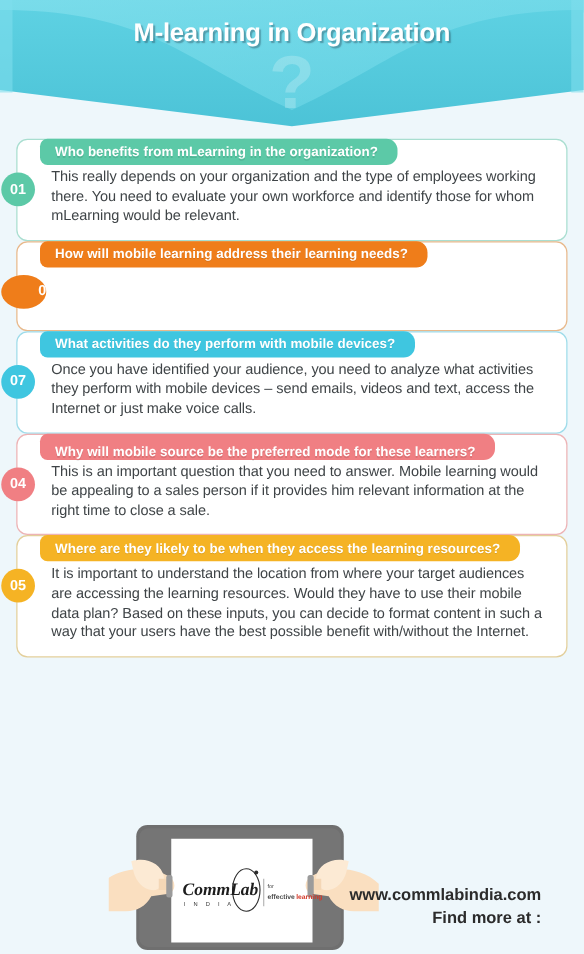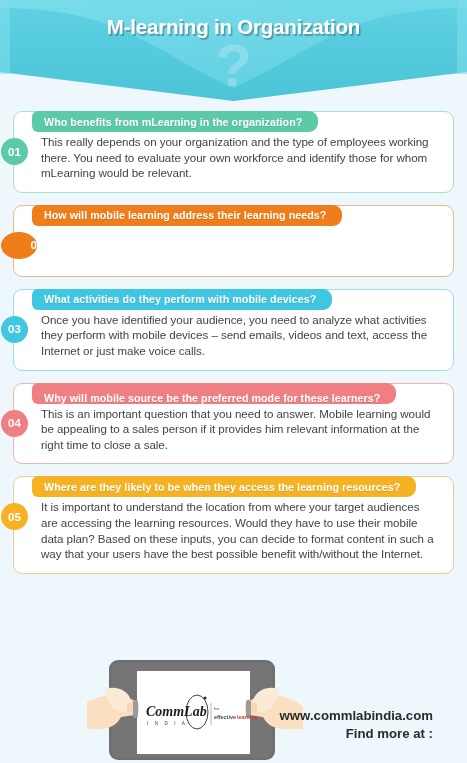--- a/index.html
+++ b/index.html
@@ -48,21 +48,20 @@
   }
 
   
   .cards {
     position: relative;
     padding: 8px 13px 0 13px;
   }
 
   .card-wrap {
     position: relative;
-    margin-bottom: 12px;
   }
 
   .card {
     position: relative;
     background: #ffffff;
     border: 1.5px solid #cfcfcf;
     border-radius: 9px;
     padding: 22px 14px 11px 27px;
     min-height: 72px;
   }
@@ -191,21 +190,21 @@
     <div class="badge" id="b1" style="background: rgb(239, 125, 26); padding-left: 36px;">02</div>
   </div>
 
   <div class="card-wrap">
     <div class="card" id="c2" style="border-color: rgb(159, 220, 234);">
       <div class="tab" id="t2" style="background: rgb(63, 198, 224);">
         <span>What activities do they perform with mobile devices?</span>
       </div>
       <div class="card-body">Once you have identified your audience, you need to analyze what activities they perform with mobile devices – send emails, videos and text, access the Internet or just make voice calls.</div>
     </div>
-    <div class="badge" id="b2" style="background: rgb(63, 198, 224);">03</div>
+    <div class="badge" id="b2" style="background: rgb(63, 198, 224);">07</div>
   </div>
 
   <div class="card-wrap">
     <div class="card" id="c3" style="border-color: rgb(237, 179, 181);">
       <div class="tab" id="t3" style="background: rgb(240, 127, 131); align-items: flex-end;">
         <span>Why will mobile source be the preferred mode for these learners?</span>
       </div>
       <div class="card-body">This is an important question that you need to answer. Mobile learning would be appealing to a sales person if it provides him relevant information at the right time to close a sale.</div>
     </div>
     <div class="badge" id="b3" style="background: rgb(240, 127, 131);">04</div>

